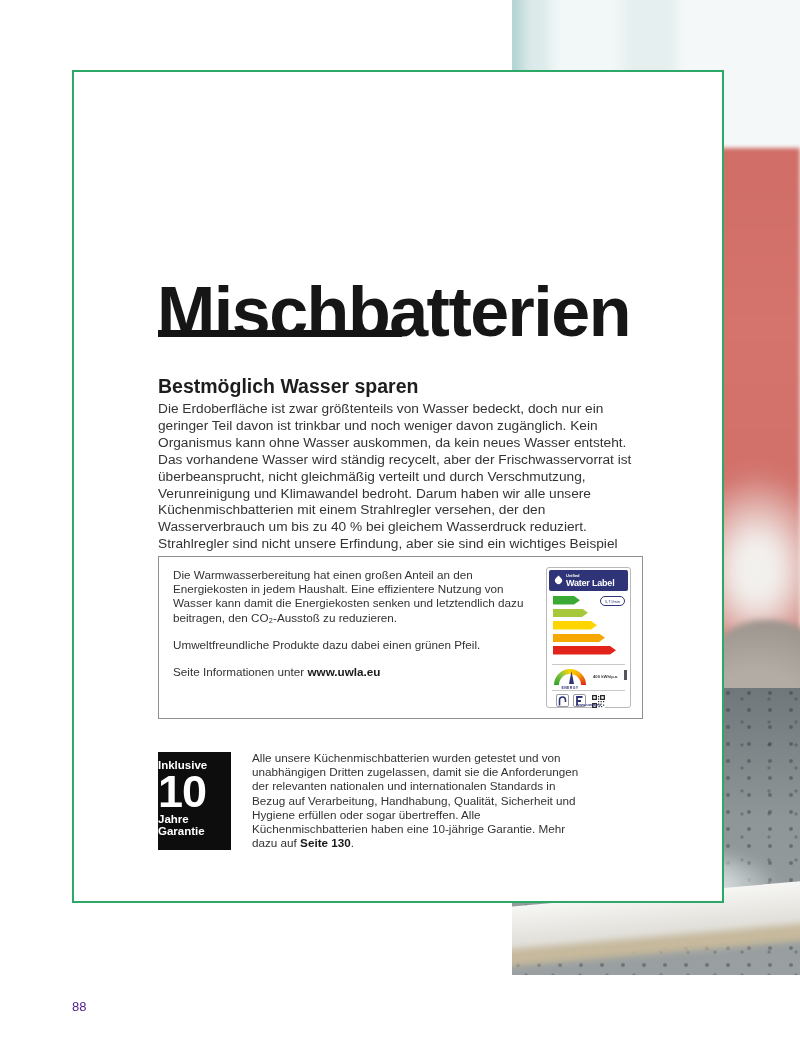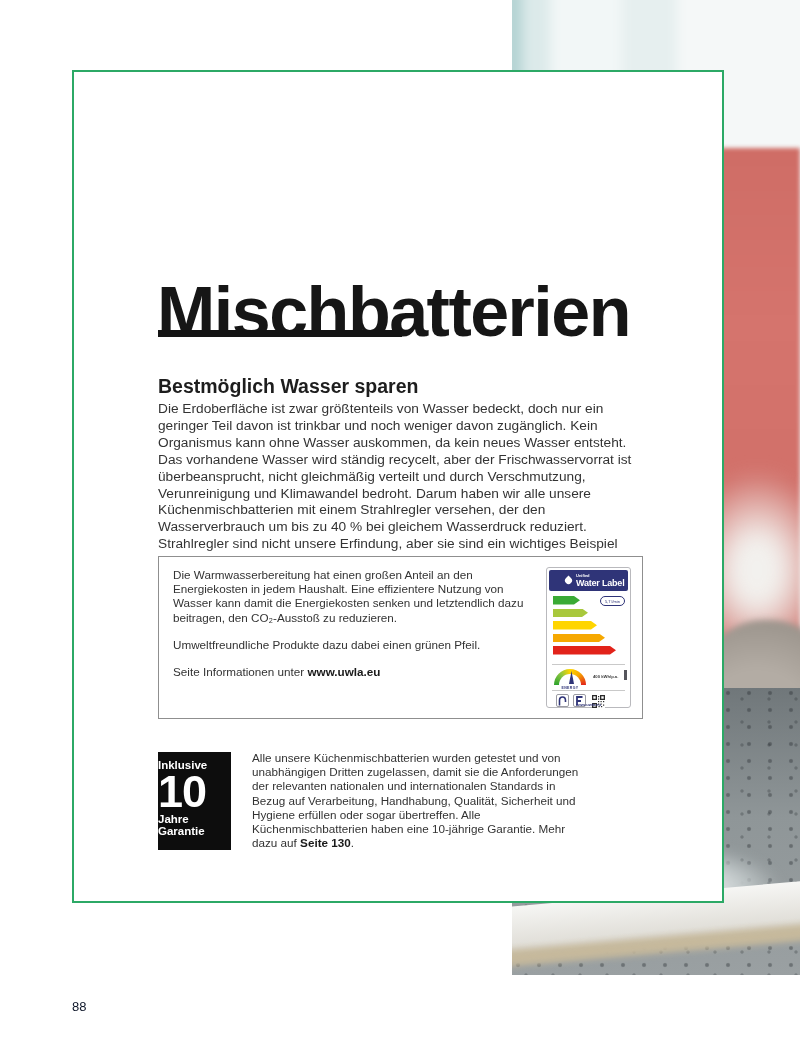--- a/index.html
+++ b/index.html
@@ -59,21 +59,21 @@
     border:1px solid #8f8f8f; background:#ffffff; }
   .infobox-text { position:absolute; left:14px; top:11px; width:362px;
     font-size:11.7px; line-height:14.2px; color:#333333; }
   .infobox-text p.gap { margin-bottom:13px; }
   .infobox-text b { font-weight:700; color:#1a1a1a; }
 
   
   .uwl { position:absolute; left:387px; top:10px; width:85px; height:141px;
     background:#ffffff; border:1px solid #b9b9bd; border-radius:3px; font-family:"Liberation Sans",sans-serif; }
   .uwl-head { position:absolute; left:2px; top:2px; right:2px; height:21px;
-    background:var(--navy,#2f3478); border-radius:2px; display:flex; align-items:center; padding-left:16px; }
+    background:var(--navy,#2f3478); border-radius:2px; display:flex; align-items:center; padding-left:6px; }
   .uwl-drop { width:7px; height:7px; background:#ffffff; border-radius:0 50% 50% 50%;
     transform:rotate(45deg); margin-right:4px; flex:none; }
   .uwl-brand { color:#ffffff; line-height:1; }
   .uwl-brand .top { display:block; font-size:4px; font-weight:700; margin-bottom:1px; }
   .uwl-brand .bottom { display:block; font-size:9px; font-weight:700; letter-spacing:-.2px; }
   .uwl-arrows { position:absolute; left:6px; top:28px; }
   .uwl-arrow { height:8.5px; margin-bottom:4px;
     clip-path:polygon(0 0, calc(100% - 6px) 0, 100% 50%, calc(100% - 6px) 100%, 0 100%); }
   .uwl-arrow:nth-child(1){ width:27px; }
   .uwl-arrow:nth-child(2){ width:35px; }
@@ -107,21 +107,21 @@
   
   .gbadge { position:absolute; left:84px; top:680px; width:73px; height:98px;
     background:#0d0d0d; color:#ffffff; text-align:left; }
   .gbadge .t { font-size:11.5px; font-weight:700; margin-top:7px; }
   .gbadge .n { font-size:45px; font-weight:700; line-height:42px; letter-spacing:-1px; }
   .gbadge .b { font-size:11.5px; font-weight:700; }
   .gtext { position:absolute; left:178px; top:679px; width:338px;
     font-size:11.7px; line-height:14.2px; color:#333333; }
   .gtext b { font-weight:700; color:#1a1a1a; }
 
-  .page-number { position:absolute; left:72px; top:999px; font-size:13px; color:#0f172a; }
+  .page-number { position:absolute; left:72px; top:999px; font-size:13px; color:#4c1d95; }
 </style>
 </head>
 <body>
 
 <div class="photo">
   <div class="ph-window"></div>
   <div class="ph-wall"></div>
   <div class="ph-faucet-blur"></div>
   <div class="ph-pot"></div>
   <div class="ph-sink"></div>

